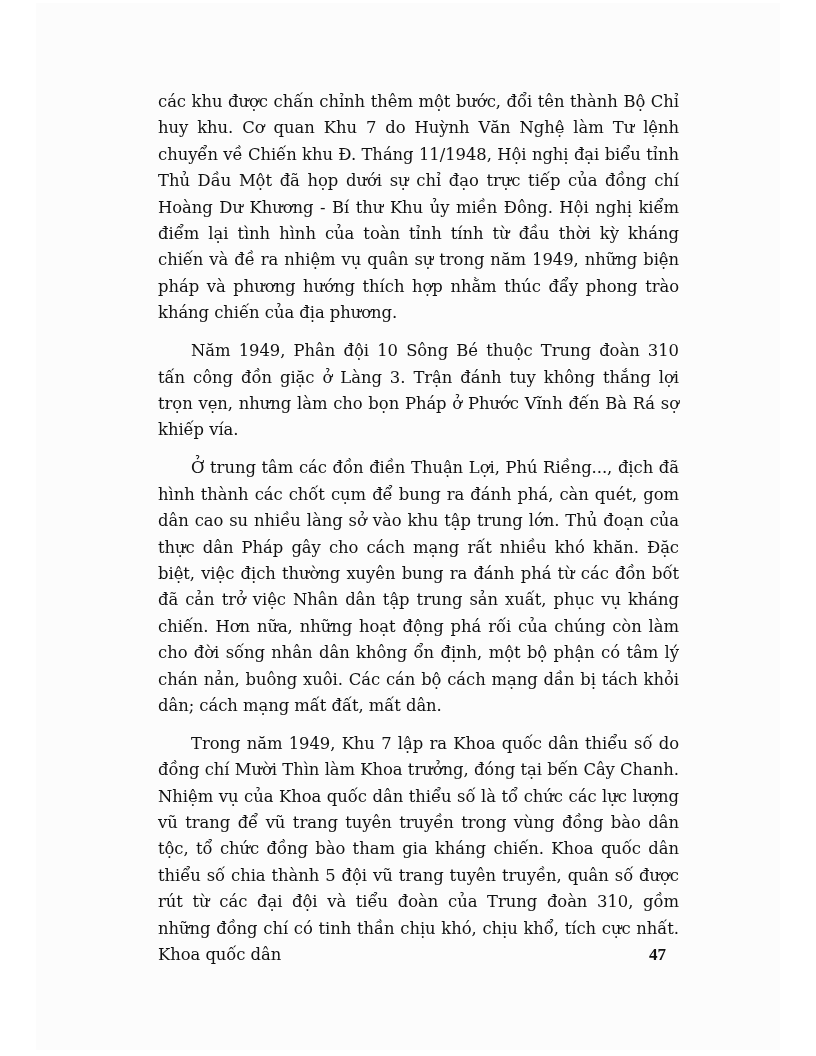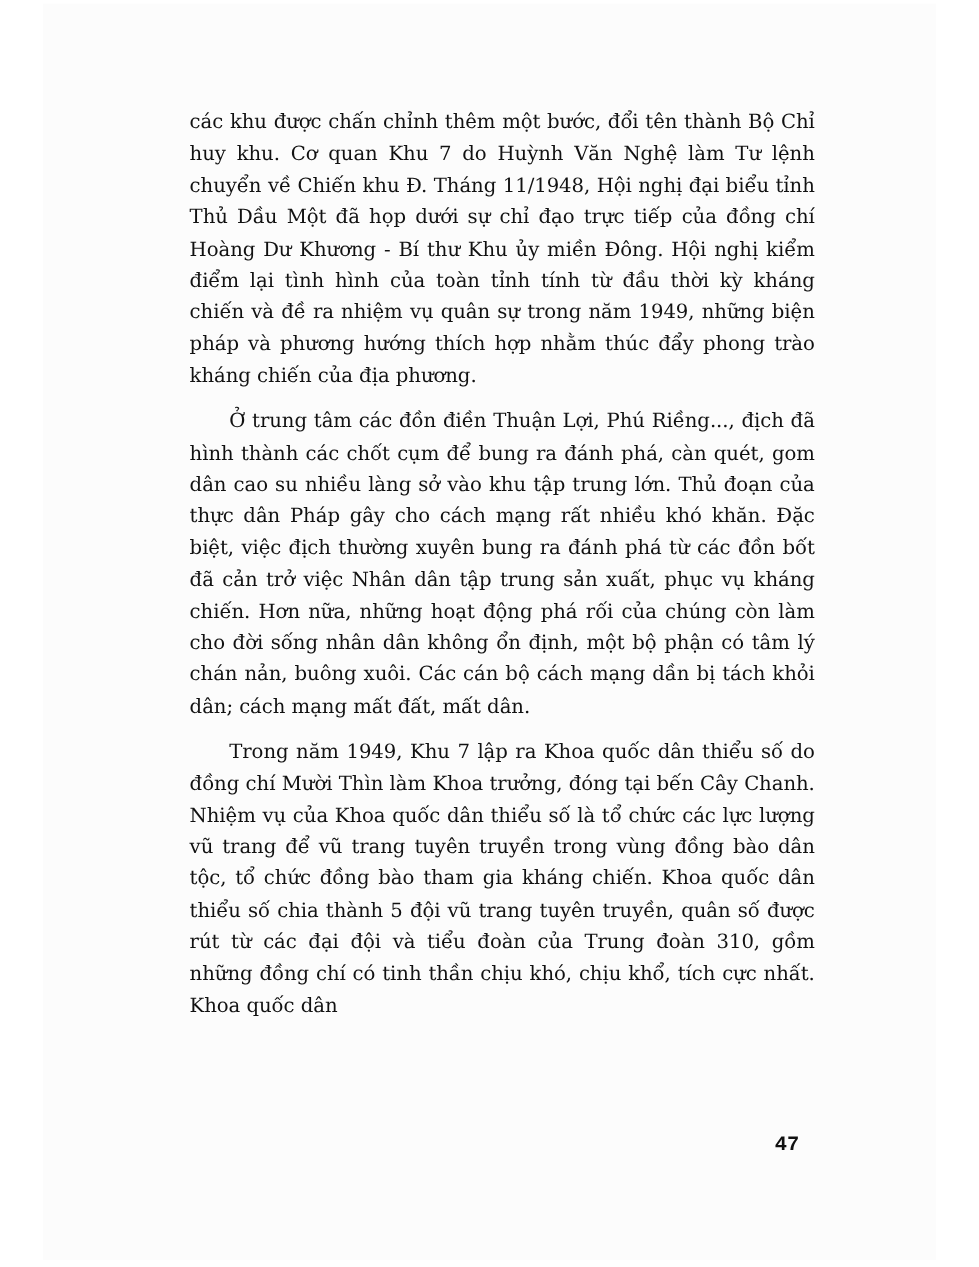--- a/index.html
+++ b/index.html
@@ -40,31 +40,32 @@
     }
     .para.indent {
       text-indent: 33px;
     }
     .page-number {
       position: absolute;
       left: 600px;
       top: 945px;
       width: 66px;
       text-align: right;
-      font-family: Liberation Mono, monospace;
+      font-family: Liberation Serif, serif;
       font-weight: bold;
       font-size: 17px;
       color: #111111;
     }
   </style>
 </head>
 <body>
 
 <div class="page">
 </div>
 
 <div class="text-block">
   <p class="para">các khu được chấn chỉnh thêm một bước, đổi tên thành Bộ Chỉ huy khu. Cơ quan Khu 7 do Huỳnh Văn Nghệ làm Tư lệnh chuyển về Chiến khu Đ. Tháng 11/1948, Hội nghị đại biểu tỉnh Thủ Dầu Một đã họp dưới sự chỉ đạo trực tiếp của đồng chí Hoàng Dư Khương - Bí thư Khu ủy miền Đông. Hội nghị kiểm điểm lại tình hình của toàn tỉnh tính từ đầu thời kỳ kháng chiến và đề ra nhiệm vụ quân sự trong năm 1949, những biện pháp và phương hướng thích hợp nhằm thúc đẩy phong trào kháng chiến của địa phương.</p>
+  <p class="para indent">Năm 1949, Phân đội 10 Sông Bé thuộc Trung đoàn 310 tấn công đồn giặc ở Làng 3. Trận đánh tuy không thắng lợi trọn vẹn, nhưng làm cho bọn Pháp ở Phước Vĩnh đến Bà Rá sợ khiếp vía.</p>
   <p class="para indent">Ở trung tâm các đồn điền Thuận Lợi, Phú Riềng..., địch đã hình thành các chốt cụm để bung ra đánh phá, càn quét, gom dân cao su nhiều làng sở vào khu tập trung lớn. Thủ đoạn của thực dân Pháp gây cho cách mạng rất nhiều khó khăn. Đặc biệt, việc địch thường xuyên bung ra đánh phá từ các đồn bốt đã cản trở việc Nhân dân tập trung sản xuất, phục vụ kháng chiến. Hơn nữa, những hoạt động phá rối của chúng còn làm cho đời sống nhân dân không ổn định, một bộ phận có tâm lý chán nản, buông xuôi. Các cán bộ cách mạng dần bị tách khỏi dân; cách mạng mất đất, mất dân.</p>
   <p class="para indent">Trong năm 1949, Khu 7 lập ra Khoa quốc dân thiểu số do đồng chí Mười Thìn làm Khoa trưởng, đóng tại bến Cây Chanh. Nhiệm vụ của Khoa quốc dân thiểu số là tổ chức các lực lượng vũ trang để vũ trang tuyên truyền trong vùng đồng bào dân tộc, tổ chức đồng bào tham gia kháng chiến. Khoa quốc dân thiểu số chia thành 5 đội vũ trang tuyên truyền, quân số được rút từ các đại đội và tiểu đoàn của Trung đoàn 310, gồm những đồng chí có tinh thần chịu khó, chịu khổ, tích cực nhất. Khoa quốc dân</p>
 </div>
 
 <div class="page-number">47</div>
 
 </body></html>

